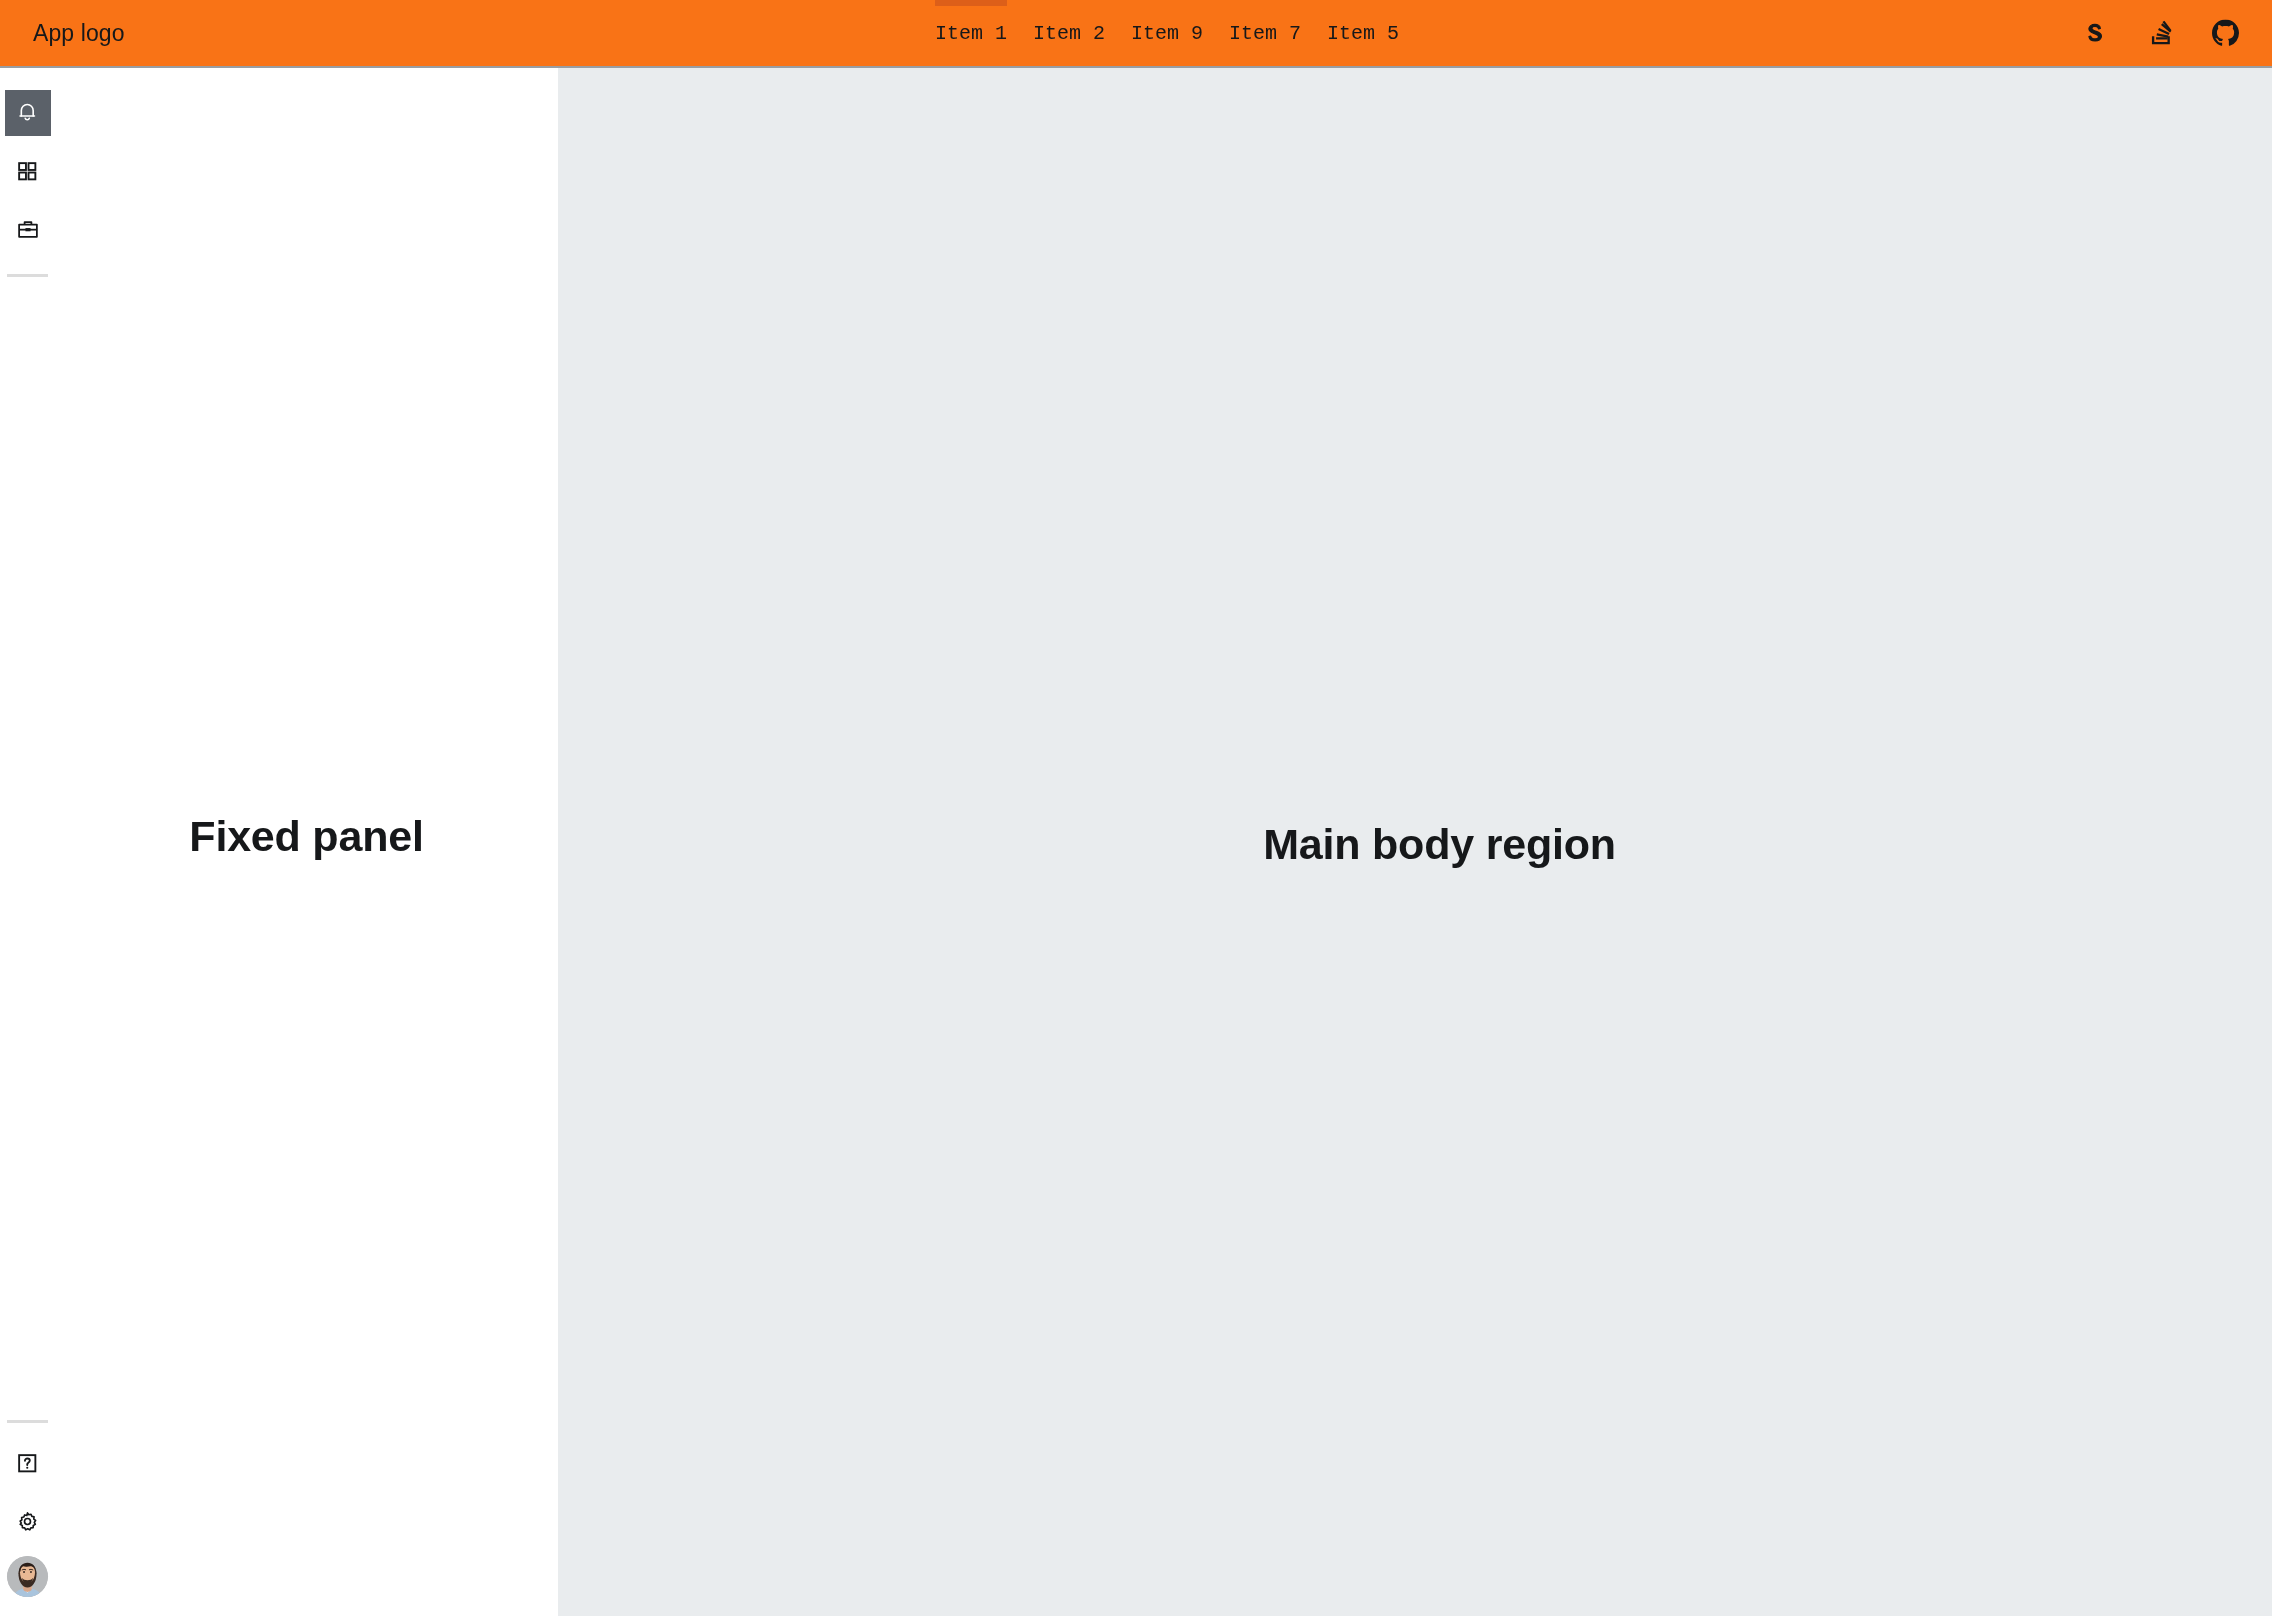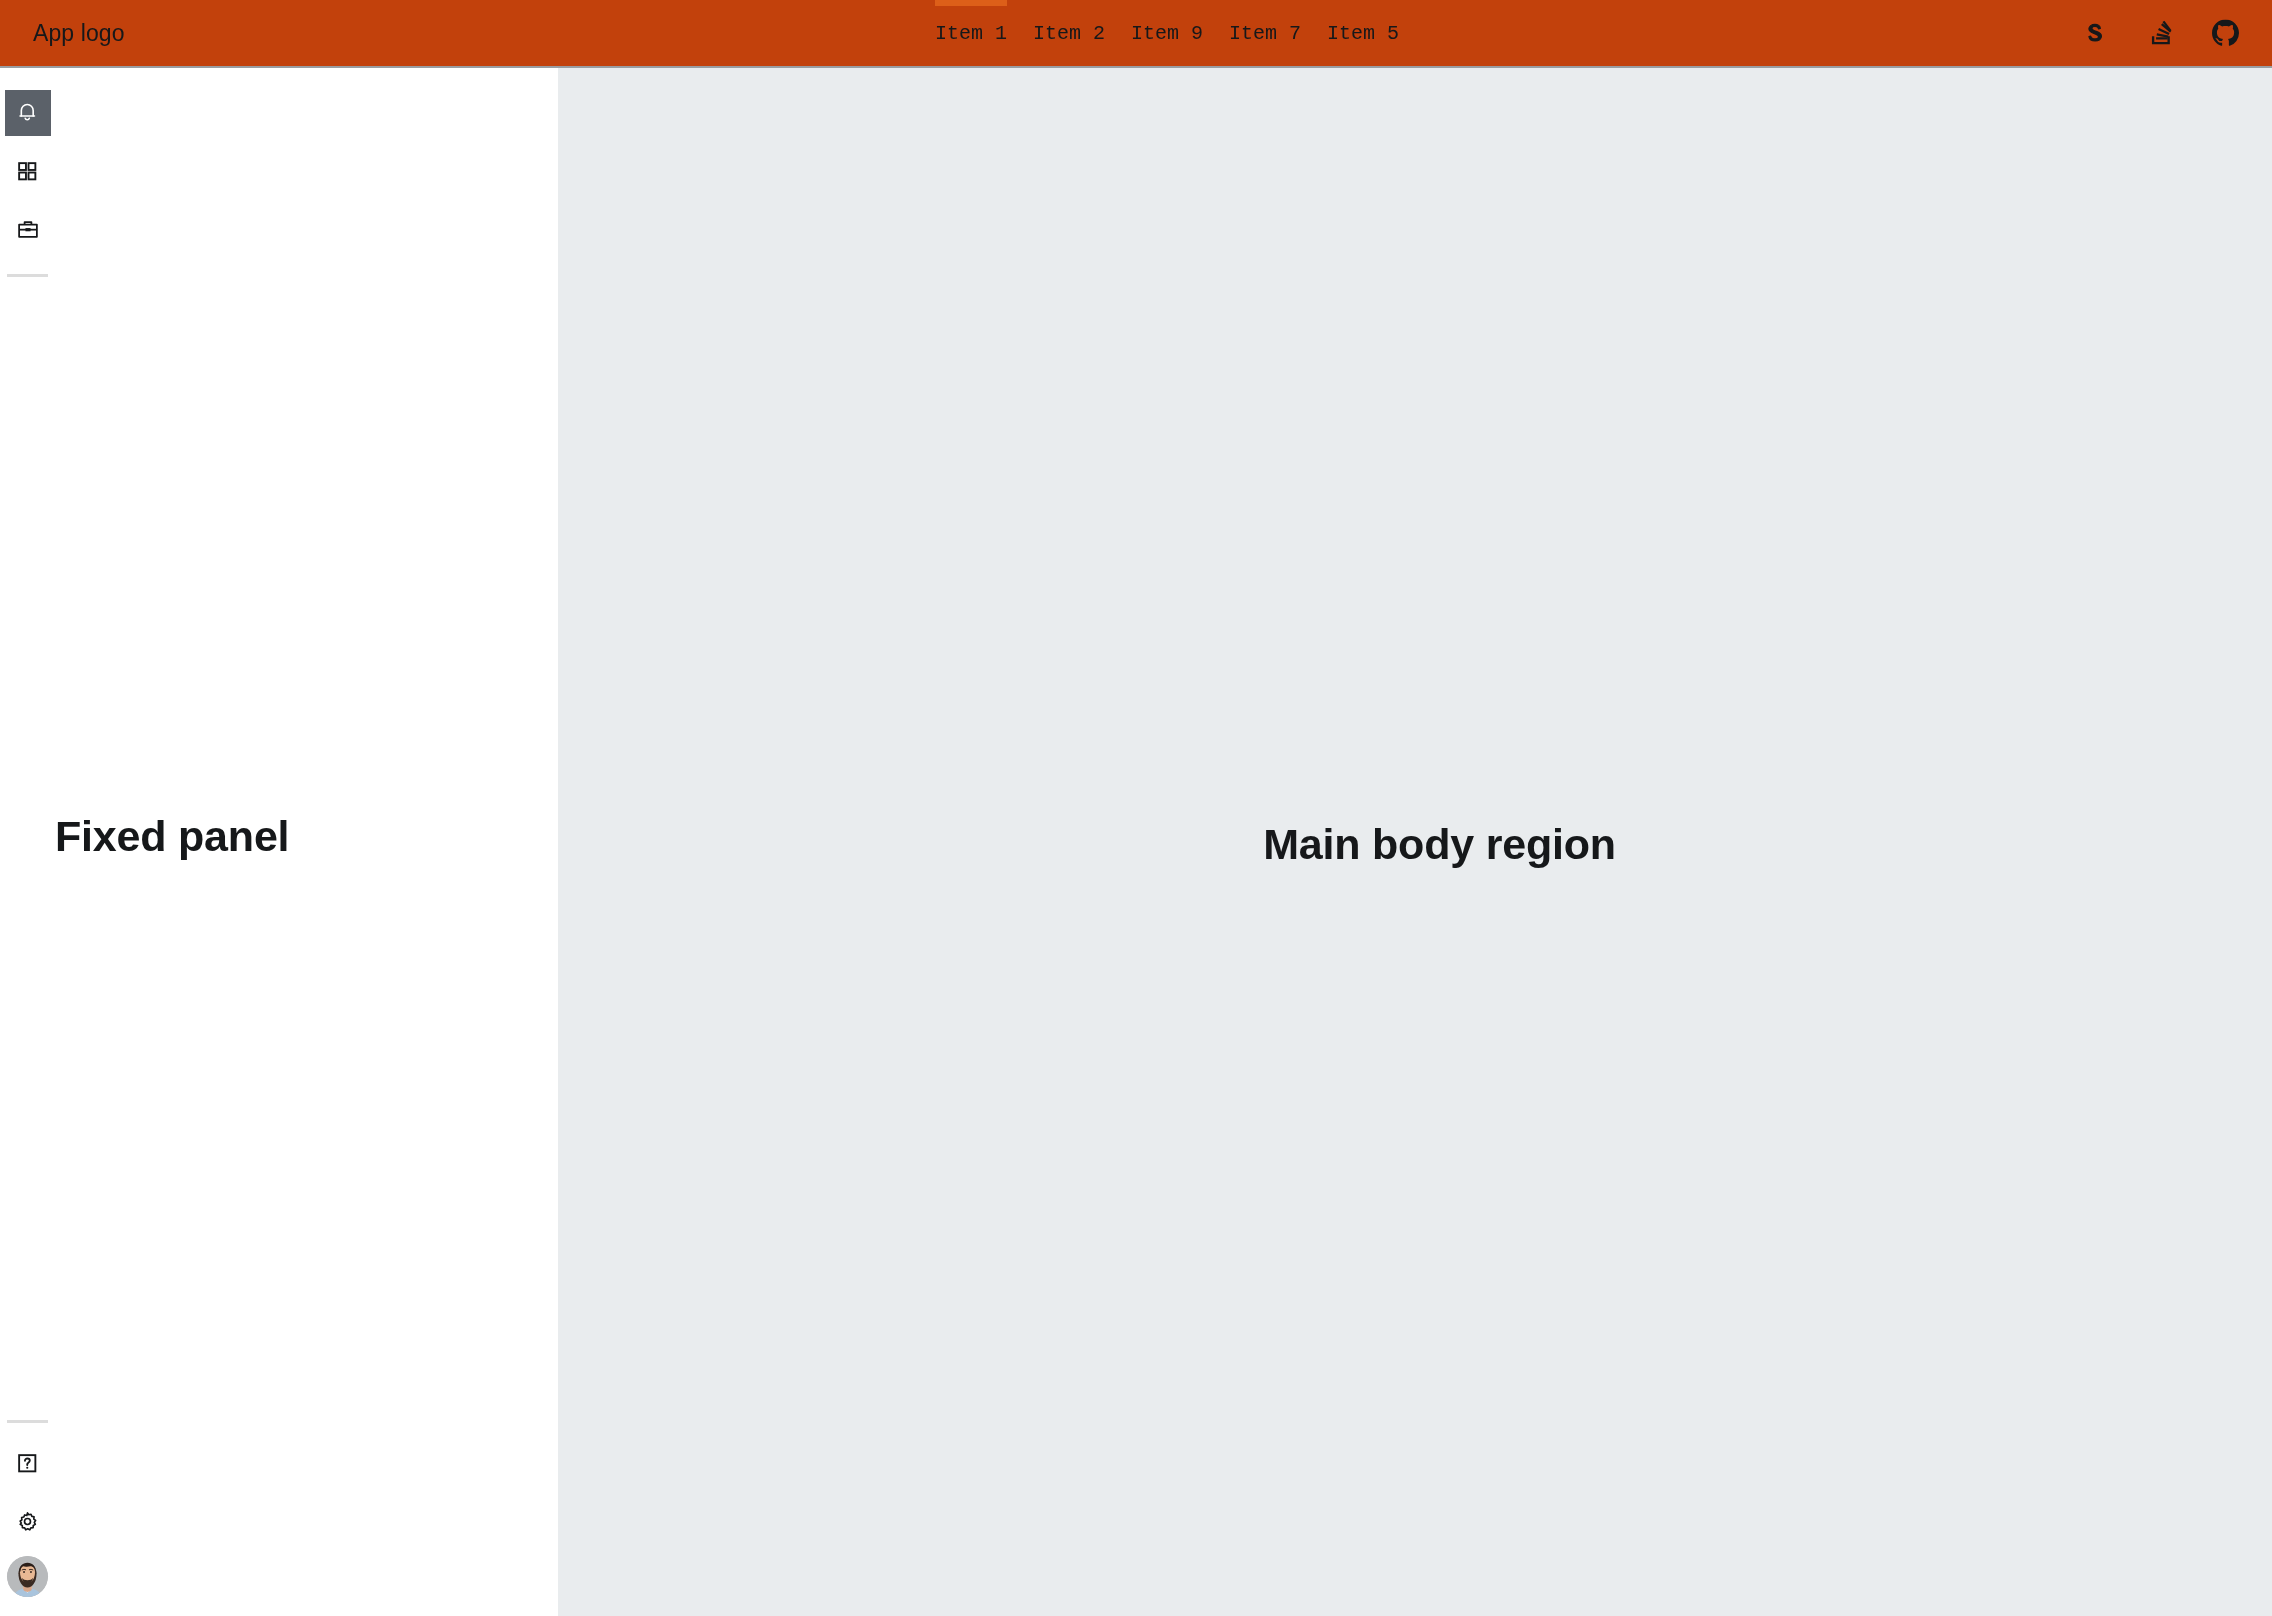--- a/index.html
+++ b/index.html
@@ -19,21 +19,21 @@
     height: 1616px;
     display: flex;
     flex-direction: column;
   }
 
   
   .header {
     position: relative;
     flex: 0 0 68px;
     height: 68px;
-    background: #c2410c;
+    background: #f97316;
     border-bottom: 2.4px solid #9a9da1;
     display: flex;
     align-items: center;
   }
 
   .app-logo {
     position: absolute;
     left: 33px;
     top: 50%;
     transform: translateY(-50%);
@@ -175,21 +175,21 @@
   }
   .rail-avatar svg { display: block; width: 41px; height: 41px; }
 
   
   .fixed-panel {
     flex: 0 0 503px;
     width: 503px;
     background: #ffffff;
     display: flex;
     align-items: center;
-    justify-content: flex-start;
+    justify-content: center;
     position: relative;
   }
 
   .fixed-panel-title {
     font-size: 43px;
     font-weight: 700;
     color: #16181a;
     letter-spacing: -0.2px;
     line-height: 1.1;
     text-align: center;

